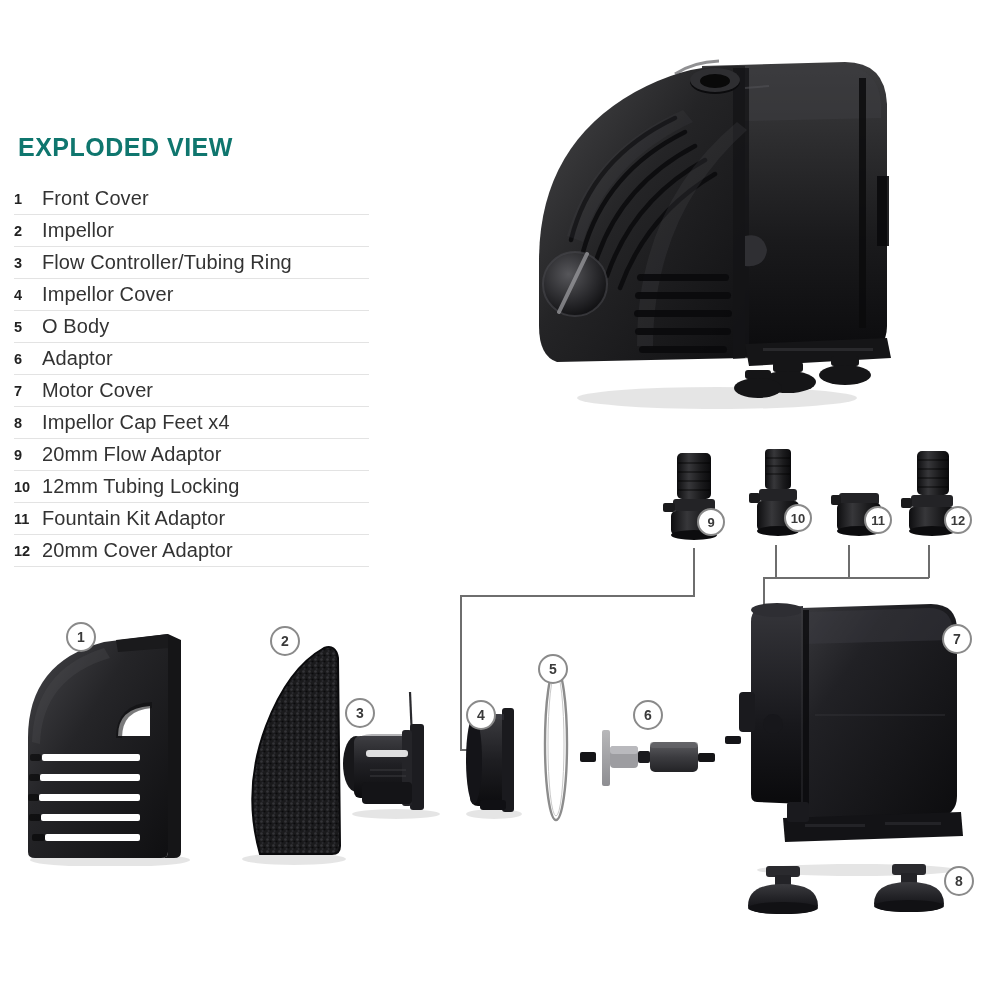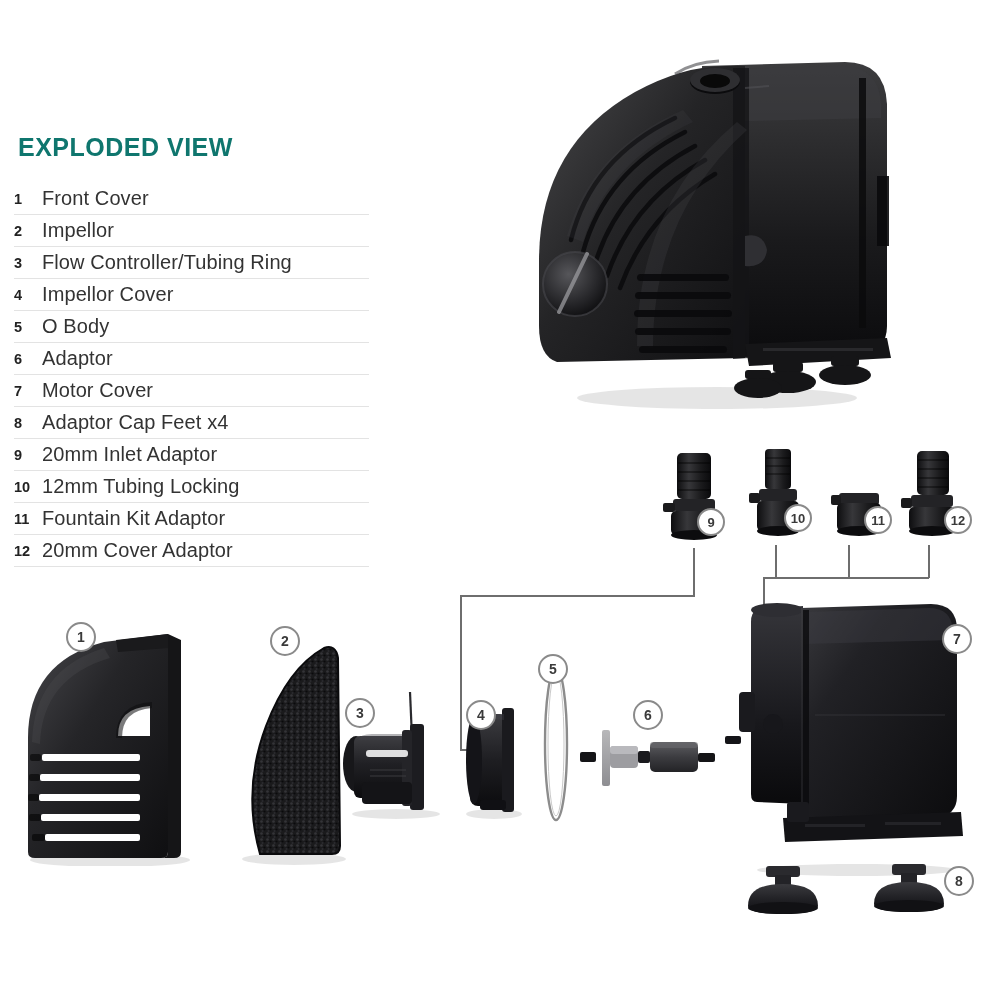--- a/index.html
+++ b/index.html
@@ -88,25 +88,25 @@
     <div class="row">
       <span class="num">6</span>
       <span class="lbl">Adaptor</span>
     </div>
     <div class="row">
       <span class="num">7</span>
       <span class="lbl">Motor Cover</span>
     </div>
     <div class="row">
       <span class="num">8</span>
-      <span class="lbl">Adaptor Cap Feet x4</span>
+      <span class="lbl">Impellor Cap Feet x4</span>
     </div>
     <div class="row">
       <span class="num">9</span>
-      <span class="lbl">20mm Inlet Adaptor</span>
+      <span class="lbl">20mm Flow Adaptor</span>
     </div>
     <div class="row">
       <span class="num">10</span>
       <span class="lbl">12mm Tubing Locking</span>
     </div>
     <div class="row">
       <span class="num">11</span>
       <span class="lbl">Fountain Kit Adaptor</span>
     </div>
     <div class="row">

